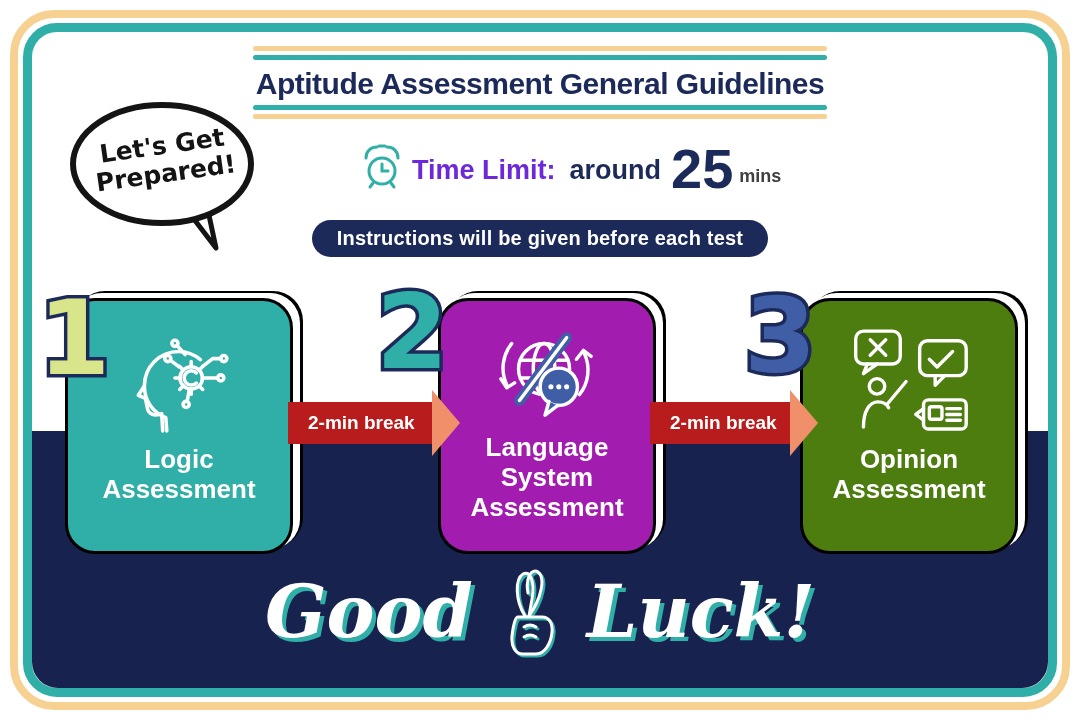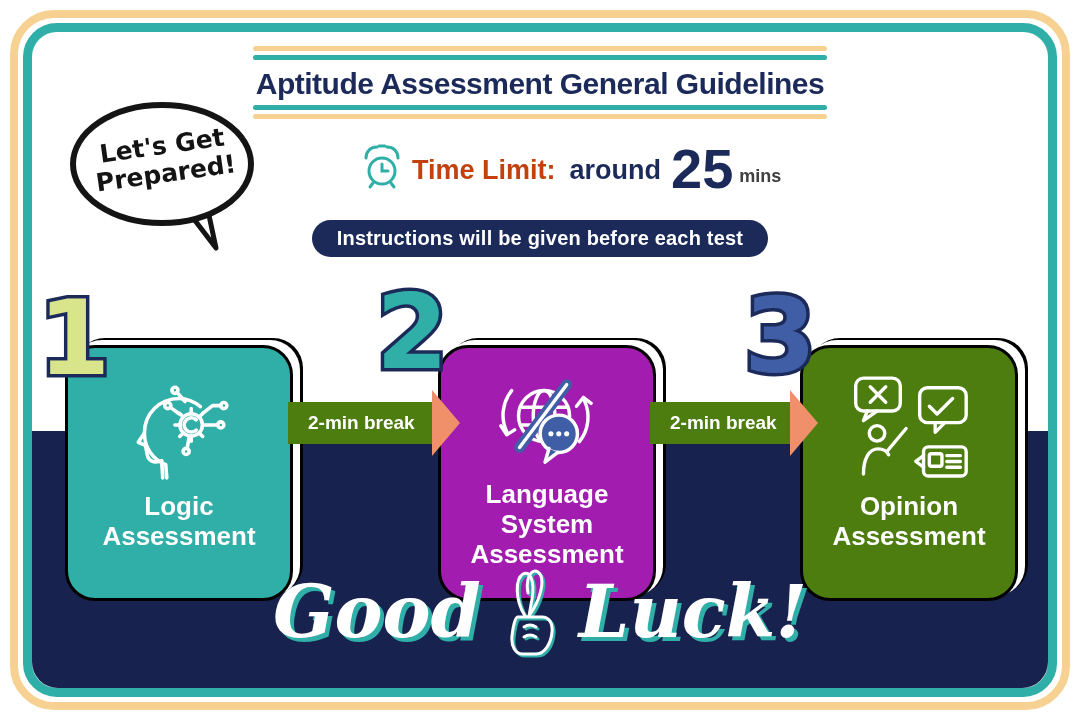--- a/index.html
+++ b/index.html
@@ -22,64 +22,64 @@
 
   
   .bubble{position:absolute;left:62px;top:96px;width:205px;height:160px;z-index:3;}
   .bubble-text{position:absolute;left:22px;top:36px;width:160px;text-align:center;
     transform:rotate(-8deg);font-family:"DejaVu Sans", sans-serif;font-weight:bold;
     font-size:25px;line-height:1.12;color:#141414;}
 
   
   .time-row{position:absolute;left:362px;top:144px;display:flex;align-items:flex-end;z-index:2;}
   .time-row .clock{margin-right:10px;margin-bottom:2px;}
-  .tl-label{color:#c2410c;font-size:27px;font-weight:bold;padding-bottom:6px;}
+  .tl-label{color:#6d28d9;font-size:27px;font-weight:bold;padding-bottom:6px;}
   .tl-around{color:#1C2A5A;font-size:27px;font-weight:bold;padding-bottom:6px;margin-left:14px;text-align:center;}
   .tl-value{color:#1C2A5A;font-size:56px;font-weight:bold;line-height:0.82;margin-left:10px;}
   .tl-unit{color:#404040;font-size:18px;font-weight:bold;padding-bottom:5px;margin-left:6px;}
 
   
   .banner{position:absolute;left:312px;top:220px;width:456px;height:37px;background:#1C2A5A;
     border-radius:19px;color:#fff;font-weight:bold;font-size:20px;display:flex;
     align-items:center;justify-content:center;z-index:2;letter-spacing:0.2px;}
 
   
   .card{position:absolute;top:298px;height:250px;border:3px solid #000;border-radius:30px;
     box-shadow:7px -5px 0 0 #ffffff, 10px -7px 0 0 #000000;z-index:2;
-    display:flex;flex-direction:column;align-items:center;margin-top:47px;}
+    display:flex;flex-direction:column;align-items:center;}
   .card.c1{left:65px;width:222px;background:#2FAFA7;}
   .card.c2{left:438px;width:212px;background:#a21caf;}
   .card.c3{left:800px;width:212px;background:#4d7c0f;}
   .card-icon{margin-top:16px;height:128px;display:flex;align-items:center;justify-content:center;}
   .card.c2 .card-icon{margin-top:14px;height:118px;}
   .card-title{color:#fff;font-weight:bold;font-size:26px;text-align:center;line-height:1.15;
     text-shadow:0 0 1px rgba(0,0,0,0.08);}
 
   
   .step-number{position:absolute;z-index:5;}
   .step-number.n1{left:26px;top:274px;}
   .step-number.n2{left:368px;top:266px;}
   .step-number.n3{left:736px;top:270px;}
 
   
   .arrow{position:absolute;top:390px;z-index:4;}
   .arrow.a1{left:288px;}
   .arrow.a2{left:650px;}
-  .arrow-body{position:absolute;top:12px;height:42px;background:#4d7c0f;display:flex;
+  .arrow-body{position:absolute;top:12px;height:42px;background:#b91c1c;display:flex;
     align-items:center;padding-left:20px;color:#fff;font-weight:bold;font-size:19px;white-space:nowrap;}
   .a1 .arrow-body{width:124px;}
   .a2 .arrow-body{width:120px;}
   .arrow-head{position:absolute;top:0;width:0;height:0;border-top:33px solid transparent;
     border-bottom:33px solid transparent;border-left:28px solid #F0906B;}
   .a1 .arrow-head{left:144px;}
   .a2 .arrow-head{left:140px;}
 
   
   .footer{position:absolute;left:0;top:566px;width:1080px;display:flex;align-items:center;
-    justify-content:center;gap:20px;z-index:3;}
+    justify-content:center;gap:28px;z-index:3;}
   .footer-word{font-family:"DejaVu Serif", serif;font-style:italic;font-weight:bold;
     font-size:72px;color:#ffffff;text-shadow:4px 4px 0 #2FAFA7;line-height:1;}
   .hand{filter:drop-shadow(2px 2px 0 #2FAFA7);}
 </style>
 </head>
 <body>
 
 <div class="frame-outer"></div>
 <div class="frame-inner"></div>
 <div class="navy-band"></div>

